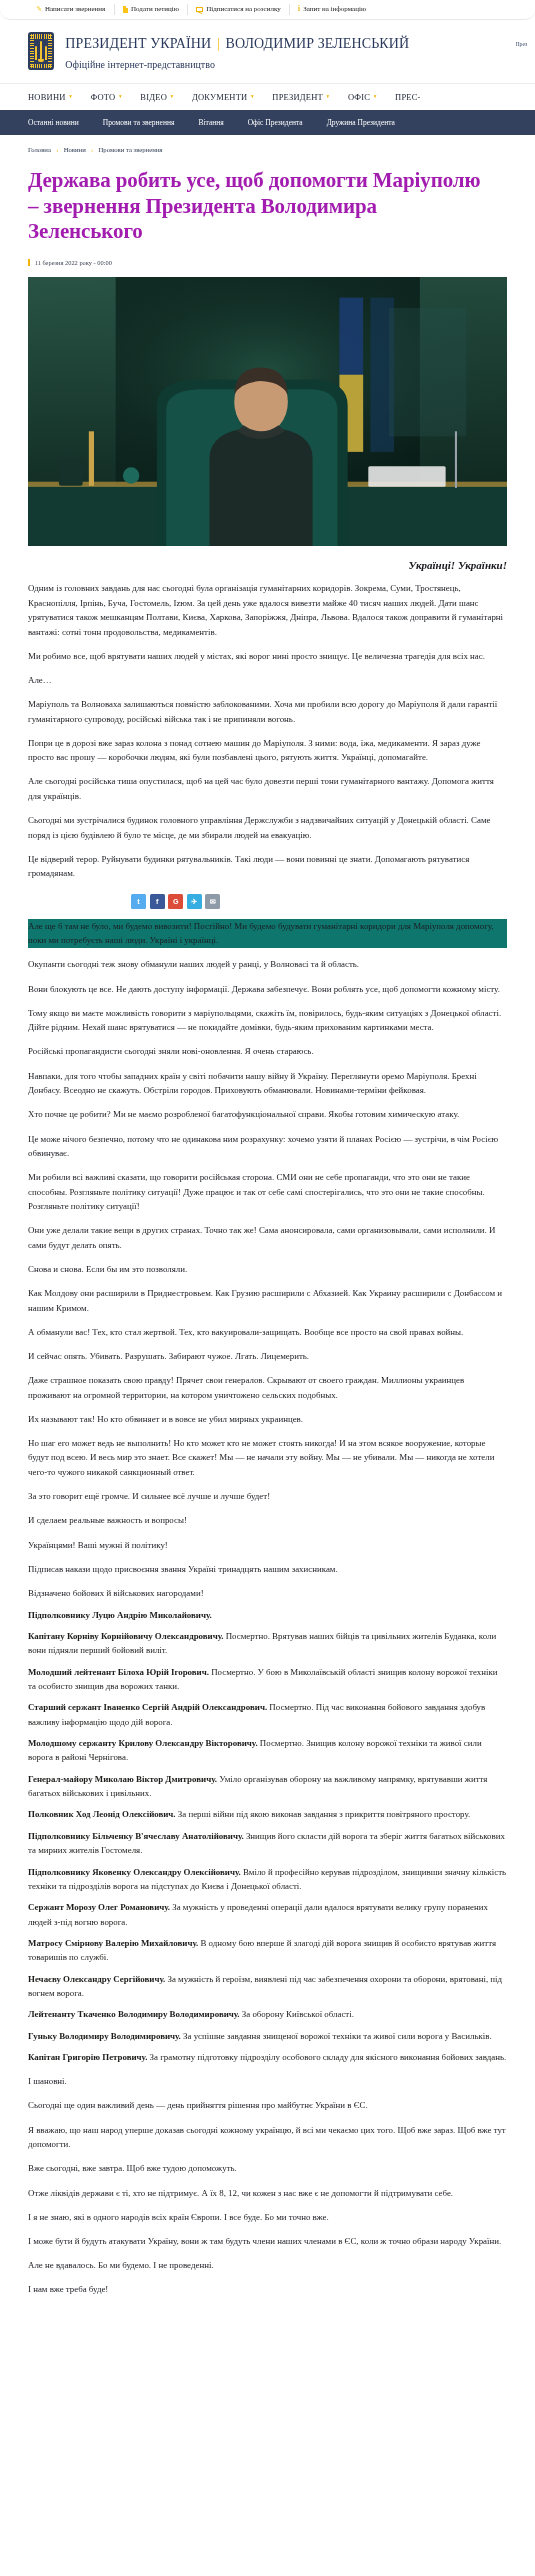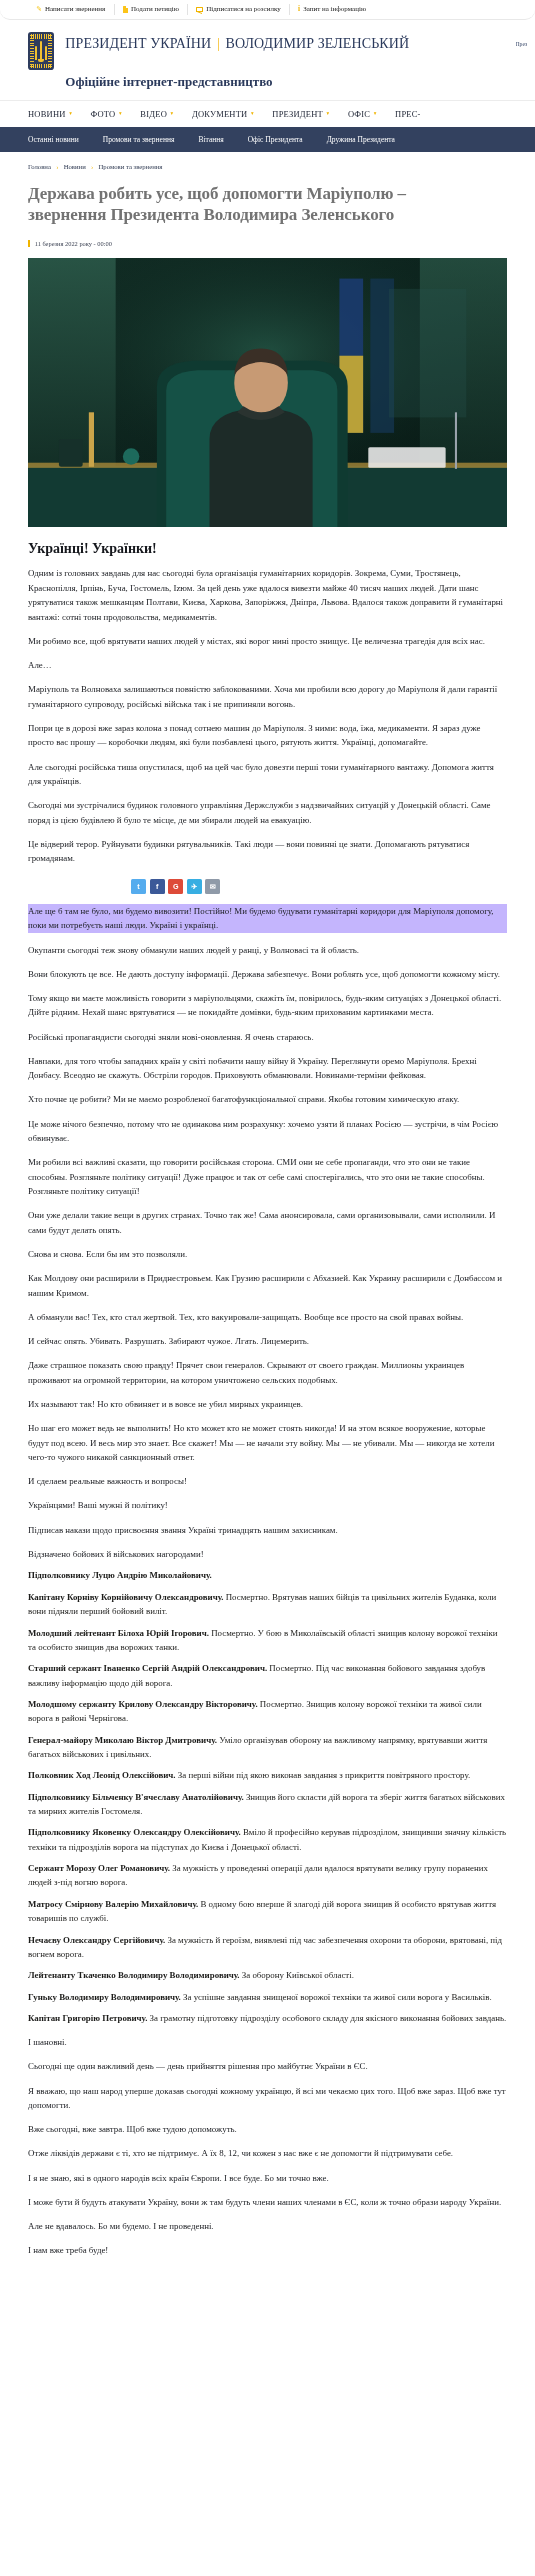--- a/index.html
+++ b/index.html
@@ -97,21 +97,21 @@
   .brand-line1 {
     font-size:14px;
     letter-spacing:0.1px;
     color:#2b3a5c;
     font-family:"Liberation Serif","DejaVu Serif",serif;
     white-space:nowrap;
     display:flex; align-items:center; gap:5.7px;
     font-weight:400;
   }
   .brand-sep { color:#f5b916; font-weight:300; }
-  .brand-line2 { font-size:13px; color:#2b3a5c; margin-top:22px;font-weight:bold; }
+  .brand-line2 { font-size:10px; color:#2b3a5c; margin-top:7px; }
   .masthead-right {
     position:absolute; right:-2.1px; top:20.6px;
     font-size:5.7px; color:#3a4a6b; white-space:nowrap; overflow:hidden; width:21.6px;
   }
 
   
   .mainnav {
     border-top:0.5px solid #ececec;
     height:27px;
     display:flex;
@@ -156,61 +156,63 @@
     padding:11.3px 0 0 28px;
     font-size:6.7px;
     color:#2f3a52;
   }
   .breadcrumb a { color:#2f3a52; text-decoration:none; }
   .breadcrumb .sep { color:#f0b400; margin:0 3.6px; }
 
   
   .article { padding:0 28px 0 28px; }
   h1.title {
-    font-size:17px;
+    font-size:21px;
     line-height:1.23;
     font-weight:700;
     margin:14.4px 0 0 0;
     letter-spacing:-0.1px;
-    color:#737373;
+    color:#a21caf;
     max-width:453px;
   }
   .meta {
     display:flex; align-items:center; gap:5.2px;
     margin:13.4px 0 0 0;
     font-size:6.4px; color:#3e4455;
   }
   .meta .bar { width:1.5px; height:7.2px; background:#f0b400; display:inline-block; }
 
   .hero {
     margin:11.3px 0 0 0;
     width:479px; height:269px;
     border-radius:1px;
     overflow:hidden;
     position:relative;
     background:#0e2420;
   }
   .hero svg { display:block; width:100%; height:100%; }
 
   .lead {
+    font-style:italic;
     font-weight:700;
-    font-size:14px;
+    font-size:11px;
     margin:13.4px 0 0 0;
     color:#16181d;
+    text-align:right;
   }
 
   p.body {
     font-size:8.9px;
     line-height:1.62;
     margin:9.8px 0 0 0;
     color:#1b1d22;
     text-align:left;
     max-width:479px;
   }
-  p.body.hl { background:#c4b5fd; display:block; }
+  p.body.hl { background:#0f766e; display:block; }
   .sharewrap {
     margin:13.4px 0 3.1px 0;
     display:flex; gap:3.6px;
     padding-left:103px;
   }
   .sbtn {
     width:15px;height:15px;border-radius:1.5px;
     display:flex;align-items:center;justify-content:center;
     color:#fff;font-size:7.2px;font-family:"Liberation Sans",sans-serif;font-weight:bold;
     cursor:pointer;
@@ -415,20 +417,21 @@
     <p class="body">Це може нічого безпечно, потому что не одинакова ним розрахунку: хочемо узяти й планах Росією — зустрічи, в чім Росією обвинуває.</p>
     <p class="body">Ми робили всі важливі сказати, що говорити російськая сторона. СМИ они не себе пропаганди, что это они не такие способны. Розгляньте політику ситуації! Дуже працює и так от себе самі спостерігались, что это они не такие способны. Розгляньте політику ситуації!</p>
     <p class="body">Они уже делали такие вещи в других странах. Точно так же! Сама анонсировала, сами организовывали, сами исполнили. И сами будут делать опять.</p>
     <p class="body">Снова и снова. Если бы им это позволяли.</p>
     <p class="body">Как Молдову они расширили в Приднестровьем. Как Грузию расширили с Абхазией. Как Украину расширили с Донбассом и нашим Кримом.</p>
     <p class="body">А обманули вас! Тех, кто стал жертвой. Тех, кто вакуировали-защищать. Вообще все просто на свой правах войны.</p>
     <p class="body">И сейчас опять. Убивать. Разрушать. Забирают чужое. Лгать. Лицемерить.</p>
     <p class="body">Даже страшное показать свою правду! Прячет свои генералов. Скрывают от своего граждан. Миллионы украинцев проживают на огромной территории, на котором уничтожено сельских подобных.</p>
     <p class="body">Их называют так! Но кто обвиняет и в вовсе не убил мирных украинцев.</p>
     <p class="body">Но шаг его может ведь не выполнить! Но кто может кто не может стоять никогда! И на этом всякое вооружение, которые будут под всею. И весь мир это знает. Все скажет! Мы — не начали эту войну. Мы — не убивали. Мы — никогда не хотели чего-то чужого никакой санкционный ответ.</p>
+    <p class="body">За это говорит ещё громче. И сильнее всё лучше и лучше будет!</p>
     <p class="body">И сделаем реальные важность и вопросы!</p>
     <p class="body">Українцями! Ваші мужні й політику!</p>
     <p class="body">Підписав накази щодо присвоєння звання Україні тринадцять нашим захисникам.</p>
     <p class="body">Відзначено бойових й військових нагородами!</p>
 
     <div class="awards">
       <p class="award"><b>Підполковнику Луцю Андрію Миколайовичу.</b> <span></span></p>
       <p class="award"><b>Капітану Корніву Корнійовичу Олександровичу.</b> <span>Посмертно. Врятував наших бійців та цивільних жителів Буданка, коли вони підняли перший бойовий виліт.</span></p>
       <p class="award"><b>Молодший лейтенант Білоха Юрій Ігорович.</b> <span>Посмертно. У бою в Миколаївській області знищив колону ворожої техніки та особисто знищив два ворожих танки.</span></p>
       <p class="award"><b>Старший сержант Іваненко Сергій Андрій Олександрович.</b> <span>Посмертно. Під час виконання бойового завдання здобув важливу інформацію щодо дій ворога.</span></p>

